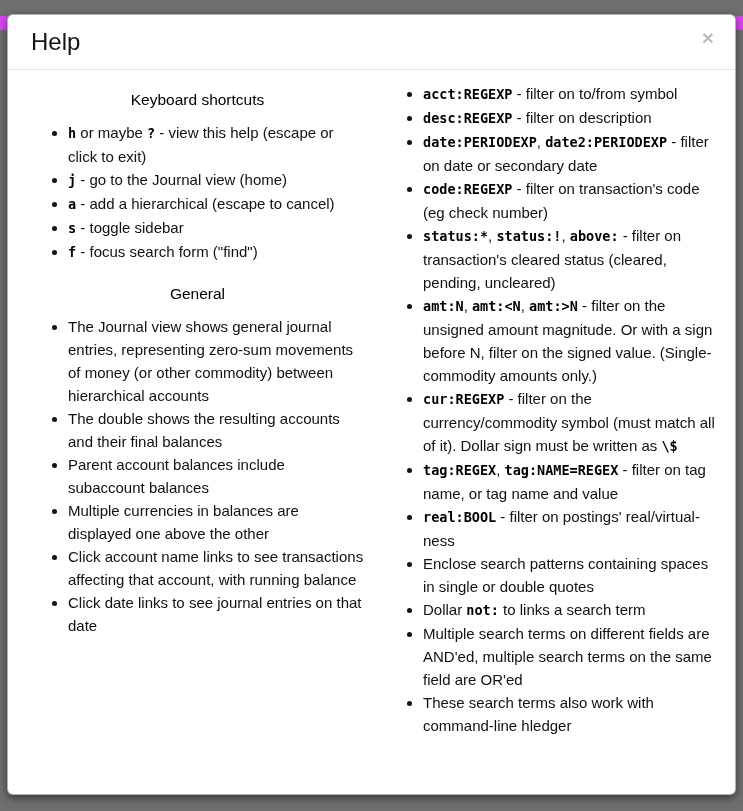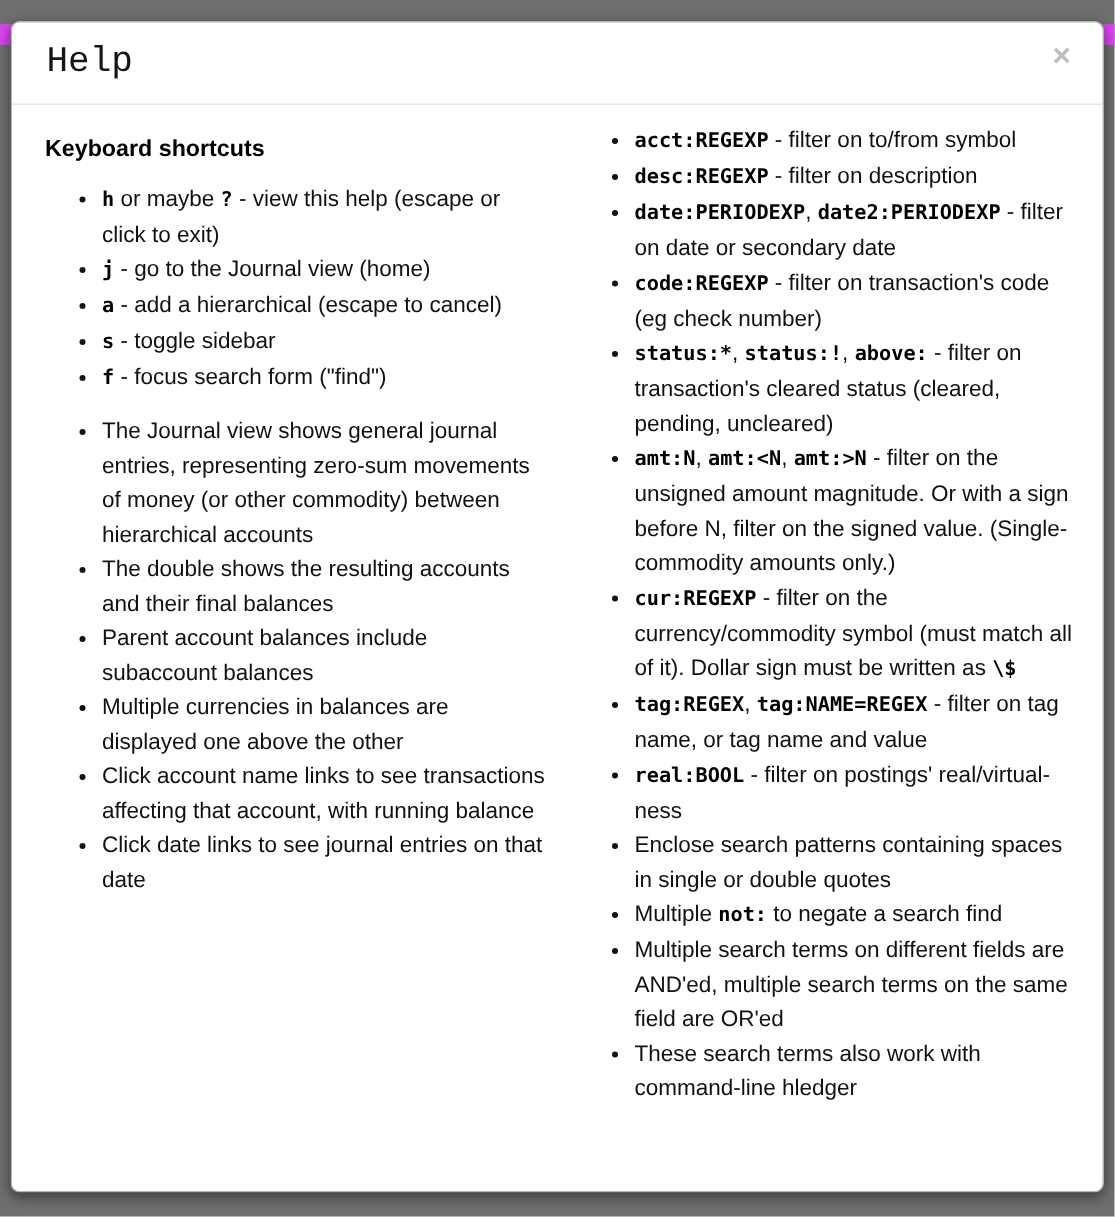--- a/index.html
+++ b/index.html
@@ -41,38 +41,38 @@
     box-shadow: 0 3px 9px rgba(0,0,0,0.5);
   }
   .modal-header {
     position: relative;
     padding: 12px 15px 12px 23px;
     border-bottom: 1px solid #e5e5e5;
   }
   .modal-title {
     font-size: 24px; font-weight: 400; color: #151515;
     line-height: 30px;
-    font-family: Liberation Mono, monospace;
   }
   .close-btn {
     position: absolute; right: 21px; top: 13px;
     font-size: 21px; font-weight: bold; line-height: 20px;
     color: #bdbdbd; cursor: pointer;
     font-family: "Liberation Sans", sans-serif;
   }
   .modal-body {
     padding: 0 15px 20px 15px;
     display: flex;
     gap: 13px;
   }
   .col { width: 348px; }
   .section-title {
-    font-size: 15.5px; font-weight: bold; color: #000;
+    font-size: 15.5px; font-weight: normal; color: #000;
     margin: 21px 0 0 7px;
     line-height: 18px;
+    text-align: center;
   }
   ul.help-list {
     margin: 12px 0 8px 0;
     padding-left: 45px;
     list-style: disc;
   }
   ul.help-list li {
     font-size: 15px; color: #111;
     line-height: 23px;
     margin: 0;
@@ -103,20 +103,21 @@
   <div class="modal-body">
     <div class="col">
       <div class="section-title">Keyboard shortcuts</div>
       <ul class="help-list">
           <li><span class="code">h</span><span class="txt"> or maybe </span><span class="code">?</span><span class="txt"> - view this help (escape or click to exit)</span></li>
           <li><span class="code">j</span><span class="txt"> - go to the Journal view (home)</span></li>
           <li><span class="code">a</span><span class="txt"> - add a hierarchical (escape to cancel)</span></li>
           <li><span class="code">s</span><span class="txt"> - toggle sidebar</span></li>
           <li><span class="code">f</span><span class="txt"> - focus search form ("find")</span></li>
         </ul>
+      <div class="section-title">General</div>
       <ul class="help-list">
           <li><span class="txt">The Journal view shows general journal entries, representing zero-sum movements of money (or other commodity) between hierarchical accounts</span></li>
           <li><span class="txt">The double shows the resulting accounts and their final balances</span></li>
           <li><span class="txt">Parent account balances include subaccount balances</span></li>
           <li><span class="txt">Multiple currencies in balances are displayed one above the other</span></li>
           <li><span class="txt">Click account name links to see transactions affecting that account, with running balance</span></li>
           <li><span class="txt">Click date links to see journal entries on that date</span></li>
         </ul>
     </div>
     <div class="col">
@@ -124,19 +125,19 @@
           <li><span class="code">acct:REGEXP</span><span class="txt"> - filter on to/from symbol</span></li>
           <li><span class="code">desc:REGEXP</span><span class="txt"> - filter on description</span></li>
           <li><span class="code">date:PERIODEXP</span><span class="txt">, </span><span class="code">date2:PERIODEXP</span><span class="txt"> - filter on date or secondary date</span></li>
           <li><span class="code">code:REGEXP</span><span class="txt"> - filter on transaction's code (eg check number)</span></li>
           <li><span class="code">status:*</span><span class="txt">, </span><span class="code">status:!</span><span class="txt">, </span><span class="code">above:</span><span class="txt"> - filter on transaction's cleared status (cleared, pending, uncleared)</span></li>
           <li><span class="code">amt:N</span><span class="txt">, </span><span class="code">amt:&lt;N</span><span class="txt">, </span><span class="code">amt:&gt;N</span><span class="txt"> - filter on the unsigned amount magnitude. Or with a sign before N, filter on the signed value. (Single-commodity amounts only.)</span></li>
           <li><span class="code">cur:REGEXP</span><span class="txt"> - filter on the currency/commodity symbol (must match all of it). Dollar sign must be written as </span><span class="code">\$</span></li>
           <li><span class="code">tag:REGEX</span><span class="txt">, </span><span class="code">tag:NAME=REGEX</span><span class="txt"> - filter on tag name, or tag name and value</span></li>
           <li><span class="code">real:BOOL</span><span class="txt"> - filter on postings' real/virtual-ness</span></li>
           <li><span class="txt">Enclose search patterns containing spaces in single or double quotes</span></li>
-          <li><span class="txt">Multiple </span><span class="code">not:</span><span class="txt"> to negate a search find</span></li>
+          <li><span class="txt">Dollar </span><span class="code">not:</span><span class="txt"> to links a search term</span></li>
           <li><span class="txt">Multiple search terms on different fields are AND'ed, multiple search terms on the same field are OR'ed</span></li>
           <li><span class="txt">These search terms also work with command-line hledger</span></li>
         </ul>
     </div>
   </div>
 </div>
 
 </body></html>

